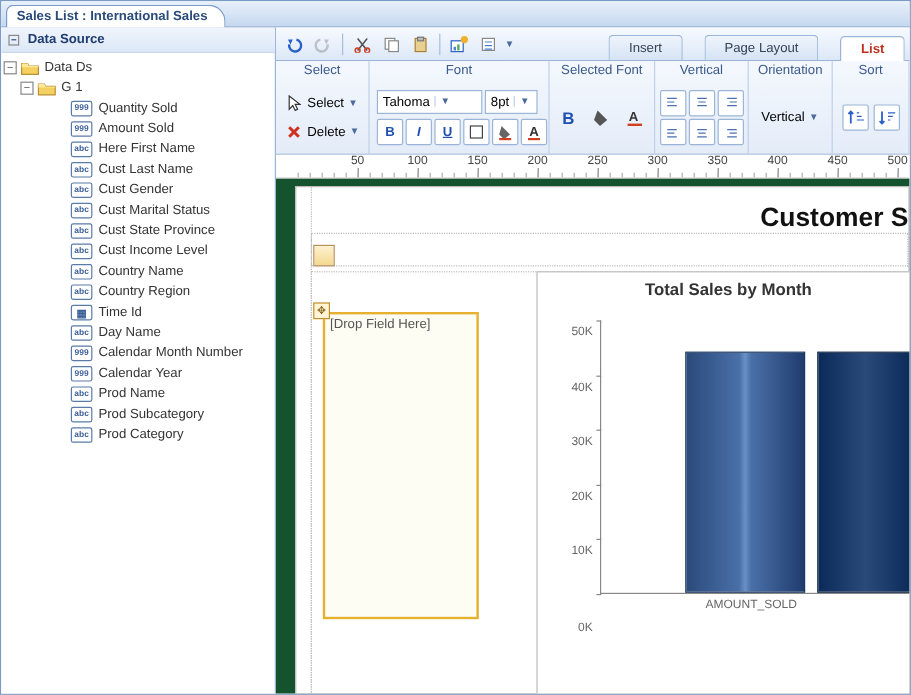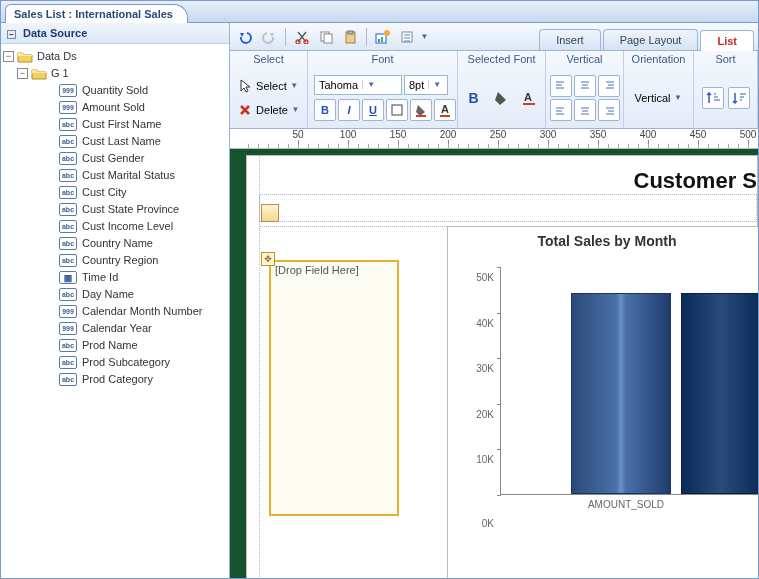--- a/index.html
+++ b/index.html
@@ -21,21 +21,21 @@
   .indent3 { padding-left: 56px; }
   
   .workspace { flex: 1; display: flex; flex-direction: column; background: #fff; }
   
   .toolbar-row1 { display: flex; align-items: center; height: 28px; background: linear-gradient(#f7faff, #dce8f7); border-bottom: 1px solid #9cb5d6; padding: 0 4px; gap: 2px; }
   .tb-btn { width: 22px; height: 22px; display: flex; align-items: center; justify-content: center; border: 1px solid transparent; border-radius: 3px; cursor: pointer; }
   .tb-sep { width: 0; height: 18px; border-left: 1px solid #a8bcd8; margin: 0 3px; }
   .tb-dd { width: 9px; color: #4a6a9a; font-size: 8px; text-align: center; }
   
   .app-tabs { display: flex; margin-left: auto; height: 26px; align-items: flex-end; gap: 2px; }
-  .app-tab { padding: 4px 16px; border: 1px solid #9cb5d6; border-bottom: none; background: linear-gradient(#eef4fc, #d6e3f4); border-radius: 4px 4px 0 0; color: #345; cursor: pointer; }
+  .app-tab { padding: 4px 16px; border: 1px solid #9cb5d6; border-bottom: none; background: linear-gradient(#eef4fc, #d6e3f4); border-radius: 4px 4px 0 0; color: #345; cursor: pointer; margin-left: 16px; }
   .app-tab.active { background: #fff; color: #c03020; font-weight: bold; position: relative; top: 1px; }
   
   .ribbon { display: flex; height: 78px; background: linear-gradient(#f4f8fe, #e4ecf8); border-bottom: 1px solid #9cb5d6; }
   .ribbon-group { border-right: 1px solid #c0d0e8; display: flex; flex-direction: column; }
   .ribbon-group-title { text-align: center; color: #3b5a8a; padding: 2px 0 2px; font-size: 11px; }
   .ribbon-body { flex: 1; display: flex; align-items: center; justify-content: center; padding: 2px 6px; gap: 4px; flex-wrap: wrap; }
   .ribbon-stack { display: flex; flex-direction: column; gap: 2px; align-items: flex-start; }
   .ribbon-btn { display: flex; align-items: center; gap: 3px; padding: 2px 4px; border: 1px solid transparent; border-radius: 3px; cursor: pointer; font-size: 11px; }
   .icon16 { width: 16px; height: 16px; display: flex; align-items: center; justify-content: center; }
   .combo { display: flex; align-items: center; border: 1px solid #9cb5d6; background: #fff; height: 20px; font-size: 11px; }
@@ -106,37 +106,33 @@
           <div class="tree-row indent3">
             <span class="field-icon">999</span>
             <span>Quantity Sold</span>
           </div>
           <div class="tree-row indent3">
             <span class="field-icon">999</span>
             <span>Amount Sold</span>
           </div>
           <div class="tree-row indent3">
             <span class="field-icon">abc</span>
-            <span>Cust First Name</span>
+            <span>Here First Name</span>
           </div>
           <div class="tree-row indent3">
             <span class="field-icon">abc</span>
             <span>Cust Last Name</span>
           </div>
           <div class="tree-row indent3">
             <span class="field-icon">abc</span>
             <span>Cust Gender</span>
           </div>
           <div class="tree-row indent3">
             <span class="field-icon">abc</span>
             <span>Cust Marital Status</span>
-          </div>
-          <div class="tree-row indent3">
-            <span class="field-icon">abc</span>
-            <span>Cust City</span>
           </div>
           <div class="tree-row indent3">
             <span class="field-icon">abc</span>
             <span>Cust State Province</span>
           </div>
           <div class="tree-row indent3">
             <span class="field-icon">abc</span>
             <span>Cust Income Level</span>
           </div>
           <div class="tree-row indent3">

